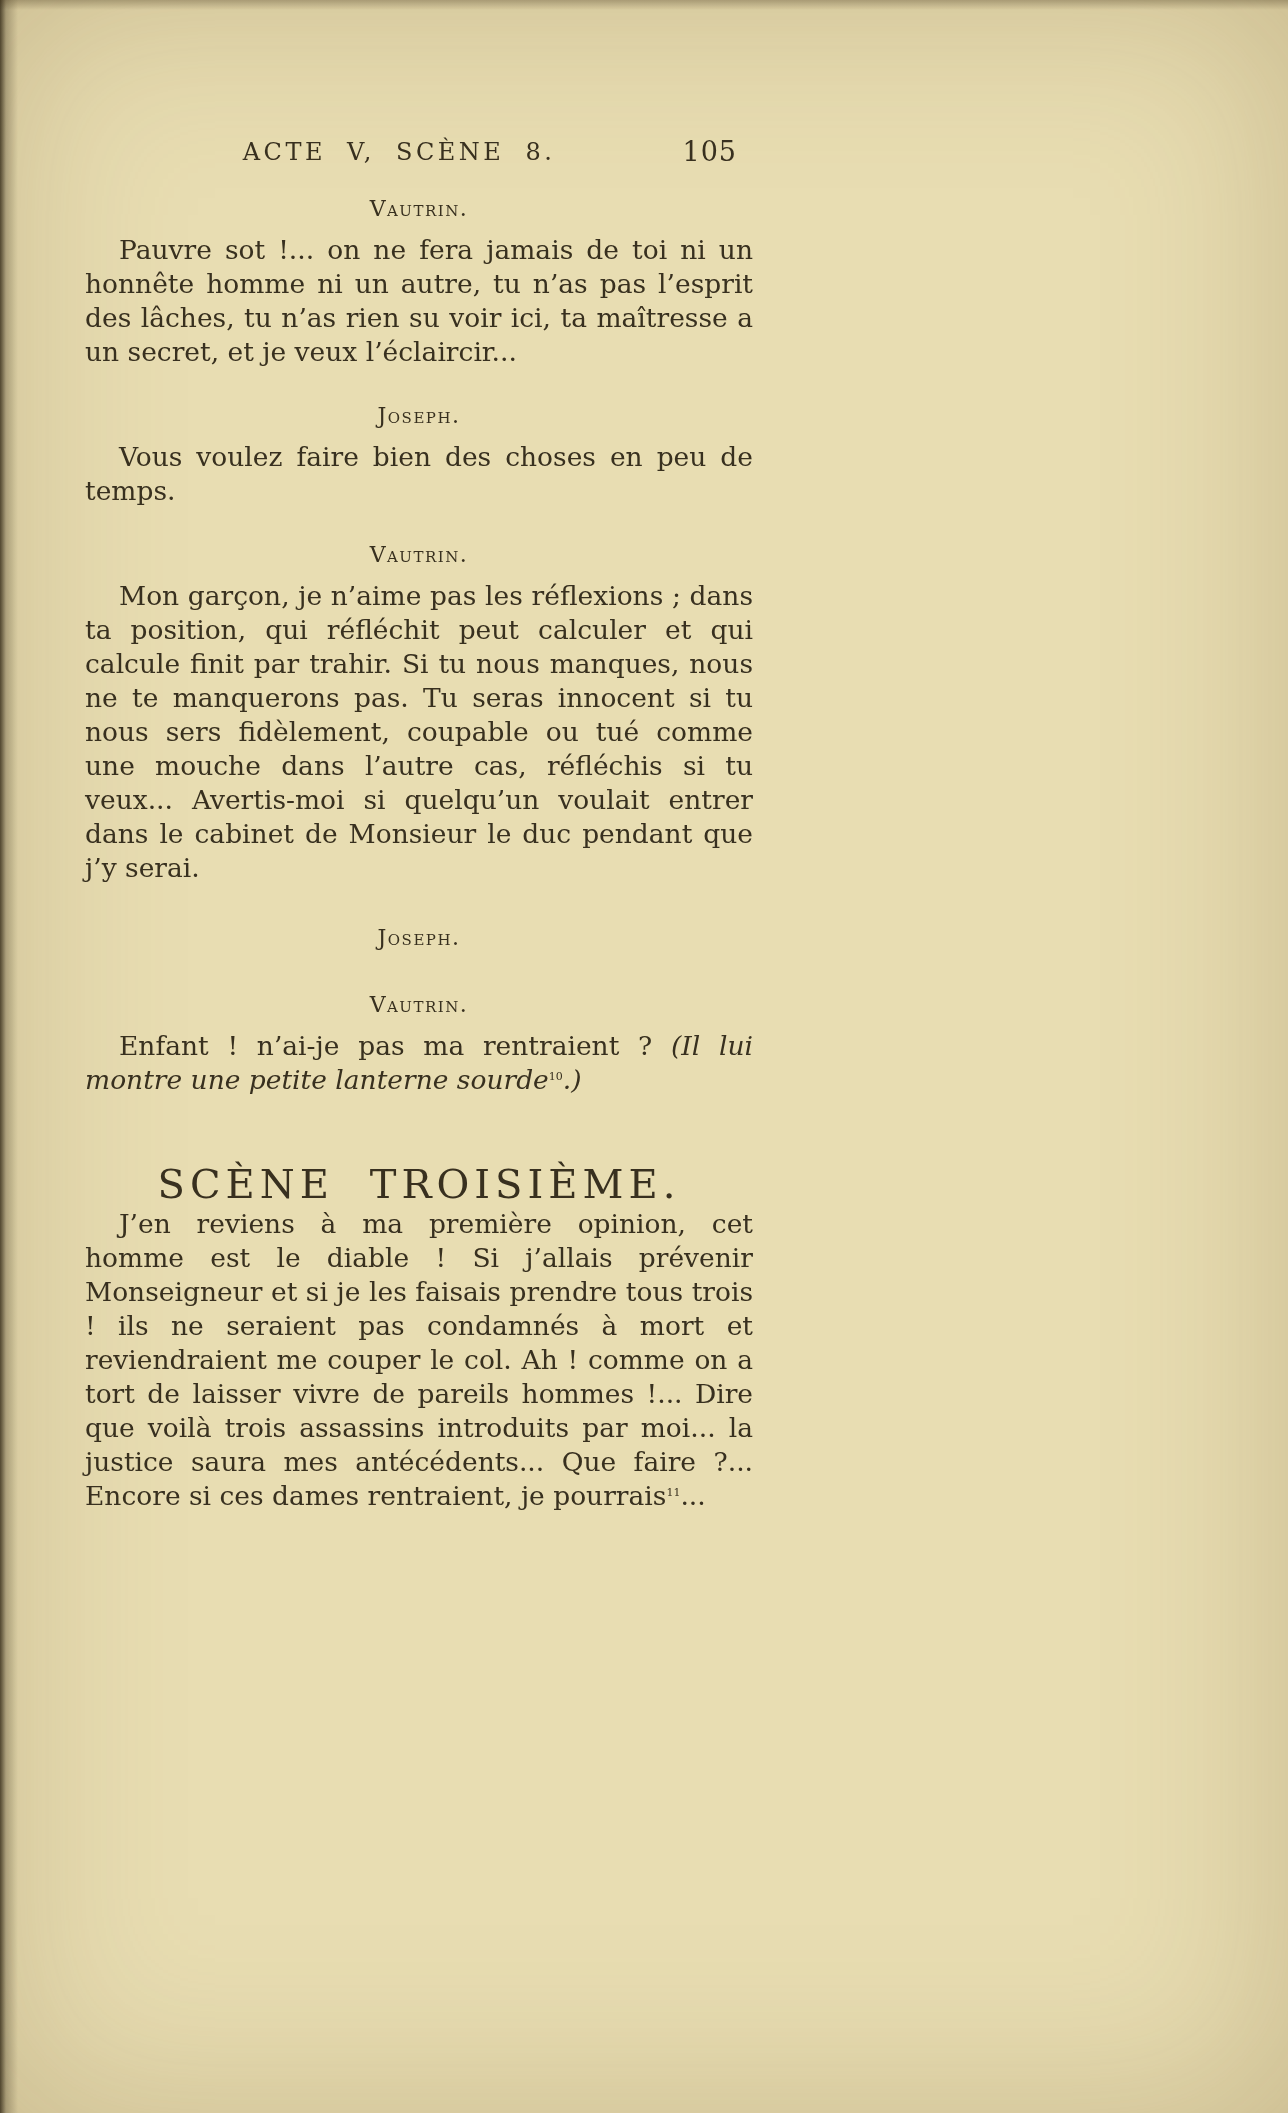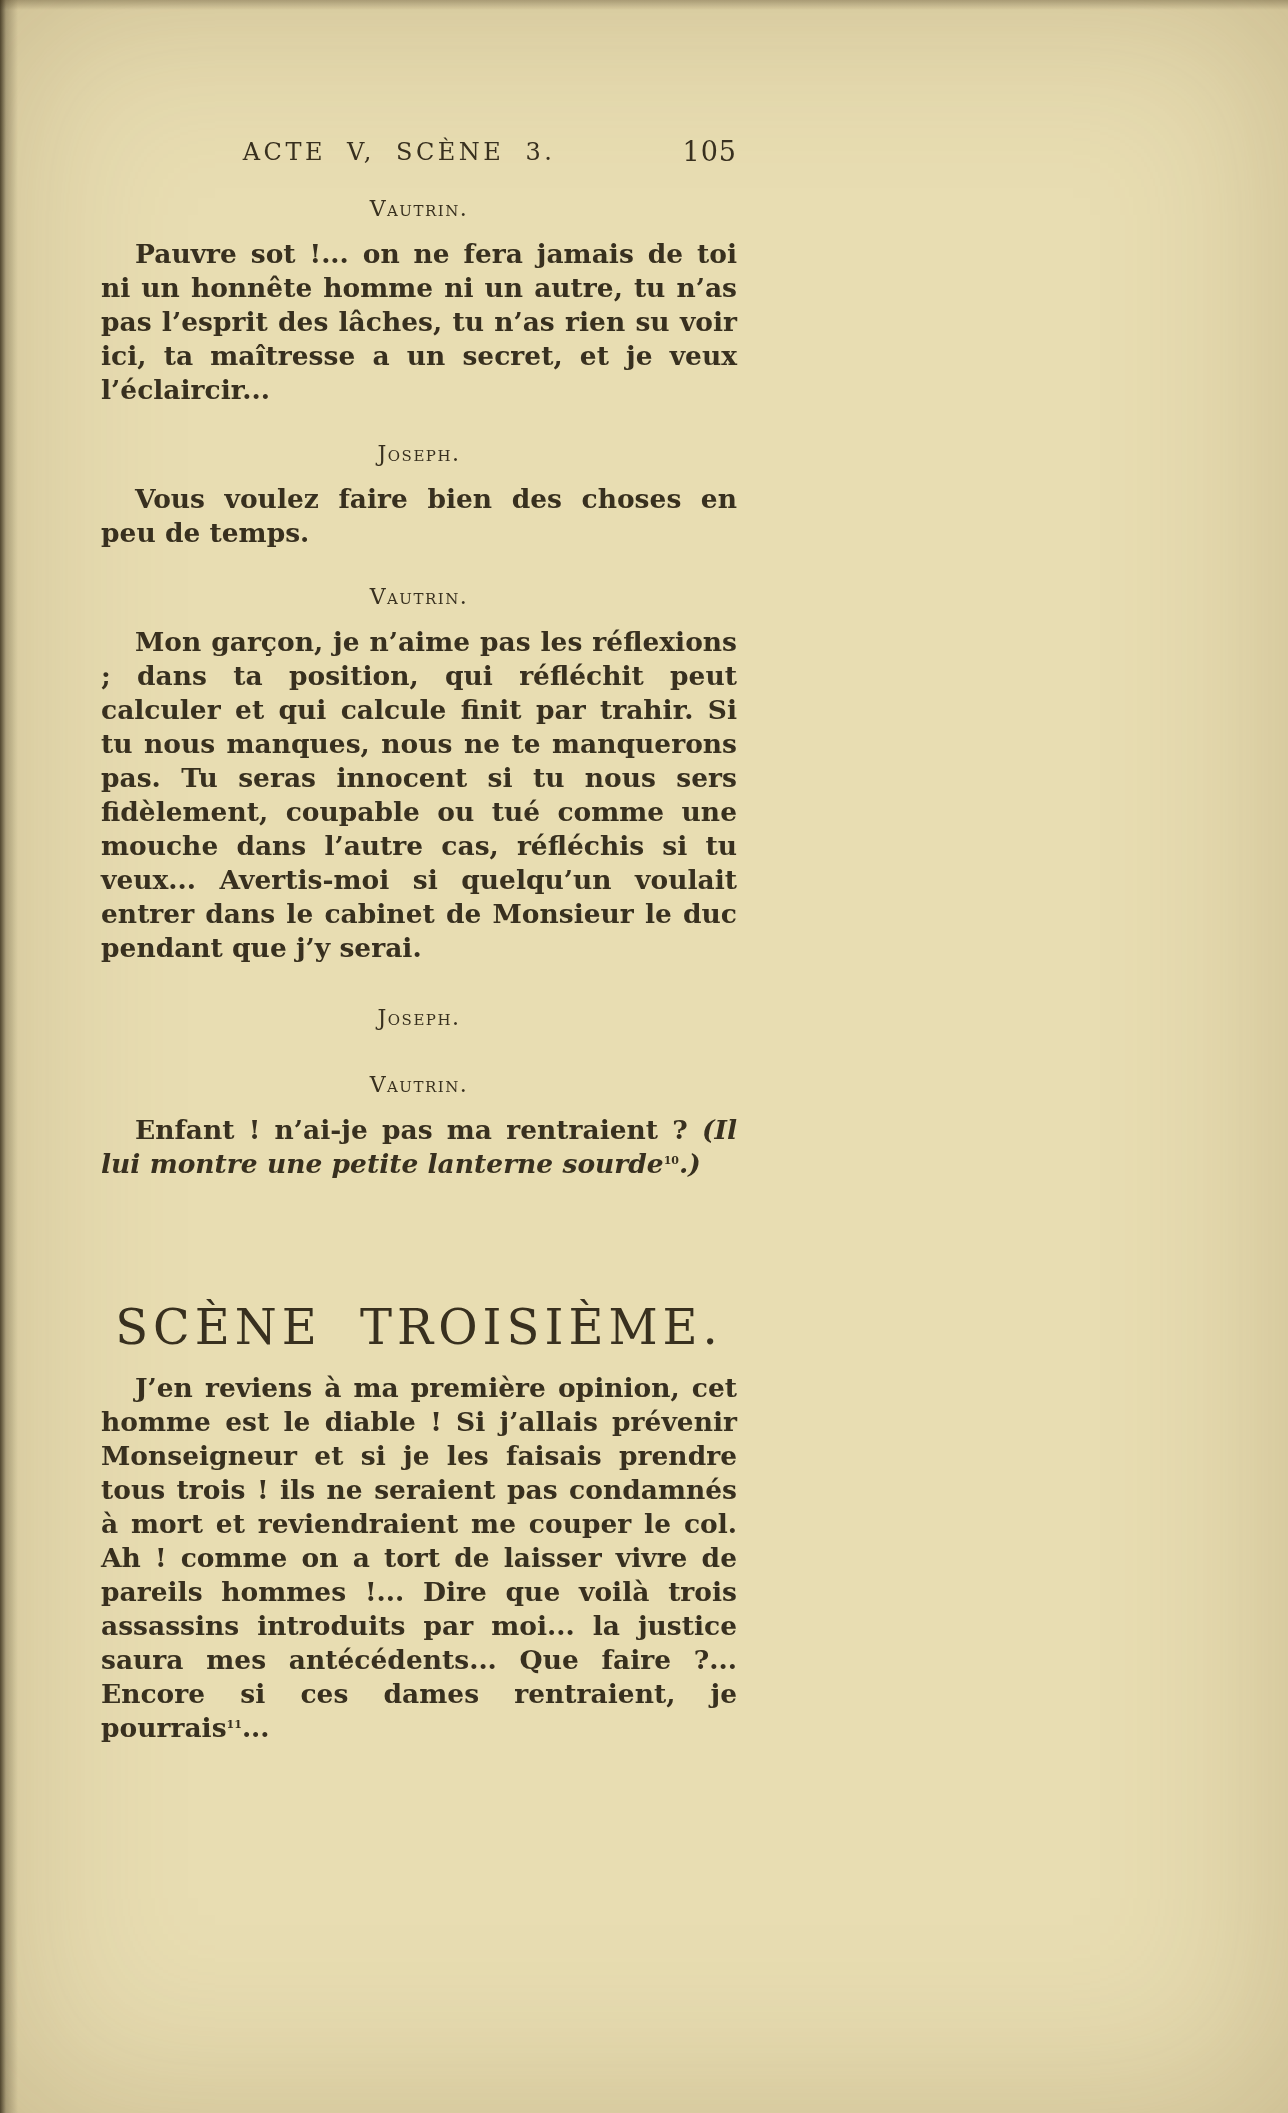--- a/index.html
+++ b/index.html
@@ -71,54 +71,53 @@
   .speaker .stage-note {
     font-variant: normal;
     font-style: italic;
     letter-spacing: 0.5px;
   }
   .para {
     font-size: 26.5px;
     line-height: 34px;
     text-align: justify;
     text-indent: 34px;
-    margin: 16px;
-    font-weight: bold;
+    margin: 0;
   }
   .stage-direction {
     font-style: italic;
   }
   sup.note-ref {
     font-size: 11px;
     line-height: 0;
     vertical-align: 9px;
     letter-spacing: 0;
   }
   .scene-heading {
     text-align: center;
-    font-size: 48px;
+    font-size: 40px;
     letter-spacing: 5px;
     word-spacing: 18px;
-    margin-top: 118px;
+    margin-top: 64px;
   }
   .scene-speaker {
     margin-top: 64px;
   }
 </style>
 </head>
 <body>
 
 <div class="paper-vignette"></div>
 <div class="gutter-shadow"></div>
 <div class="top-shadow"></div>
 
 <div class="content">
 
   <div class="running-head">
-    <div class="running-title">ACTE V, SCÈNE 3.</div>
+    <div class="running-title">ACTE V, SCÈNE 8.</div>
     <div class="page-number">105</div>
   </div>
 
   <div class="speaker" style="margin-top:24px">Vautrin.</div>
   <p class="para">Pauvre sot !... on ne fera jamais de toi ni un honnête homme ni un autre, tu n’as pas l’esprit des lâches, tu n’as rien su voir ici, ta maîtresse a un secret, et je veux l’éclaircir...</p>
 
   <div class="speaker">Joseph.</div>
   <p class="para">Vous voulez faire bien des choses en peu de temps.</p>
 
   <div class="speaker">Vautrin.</div>

